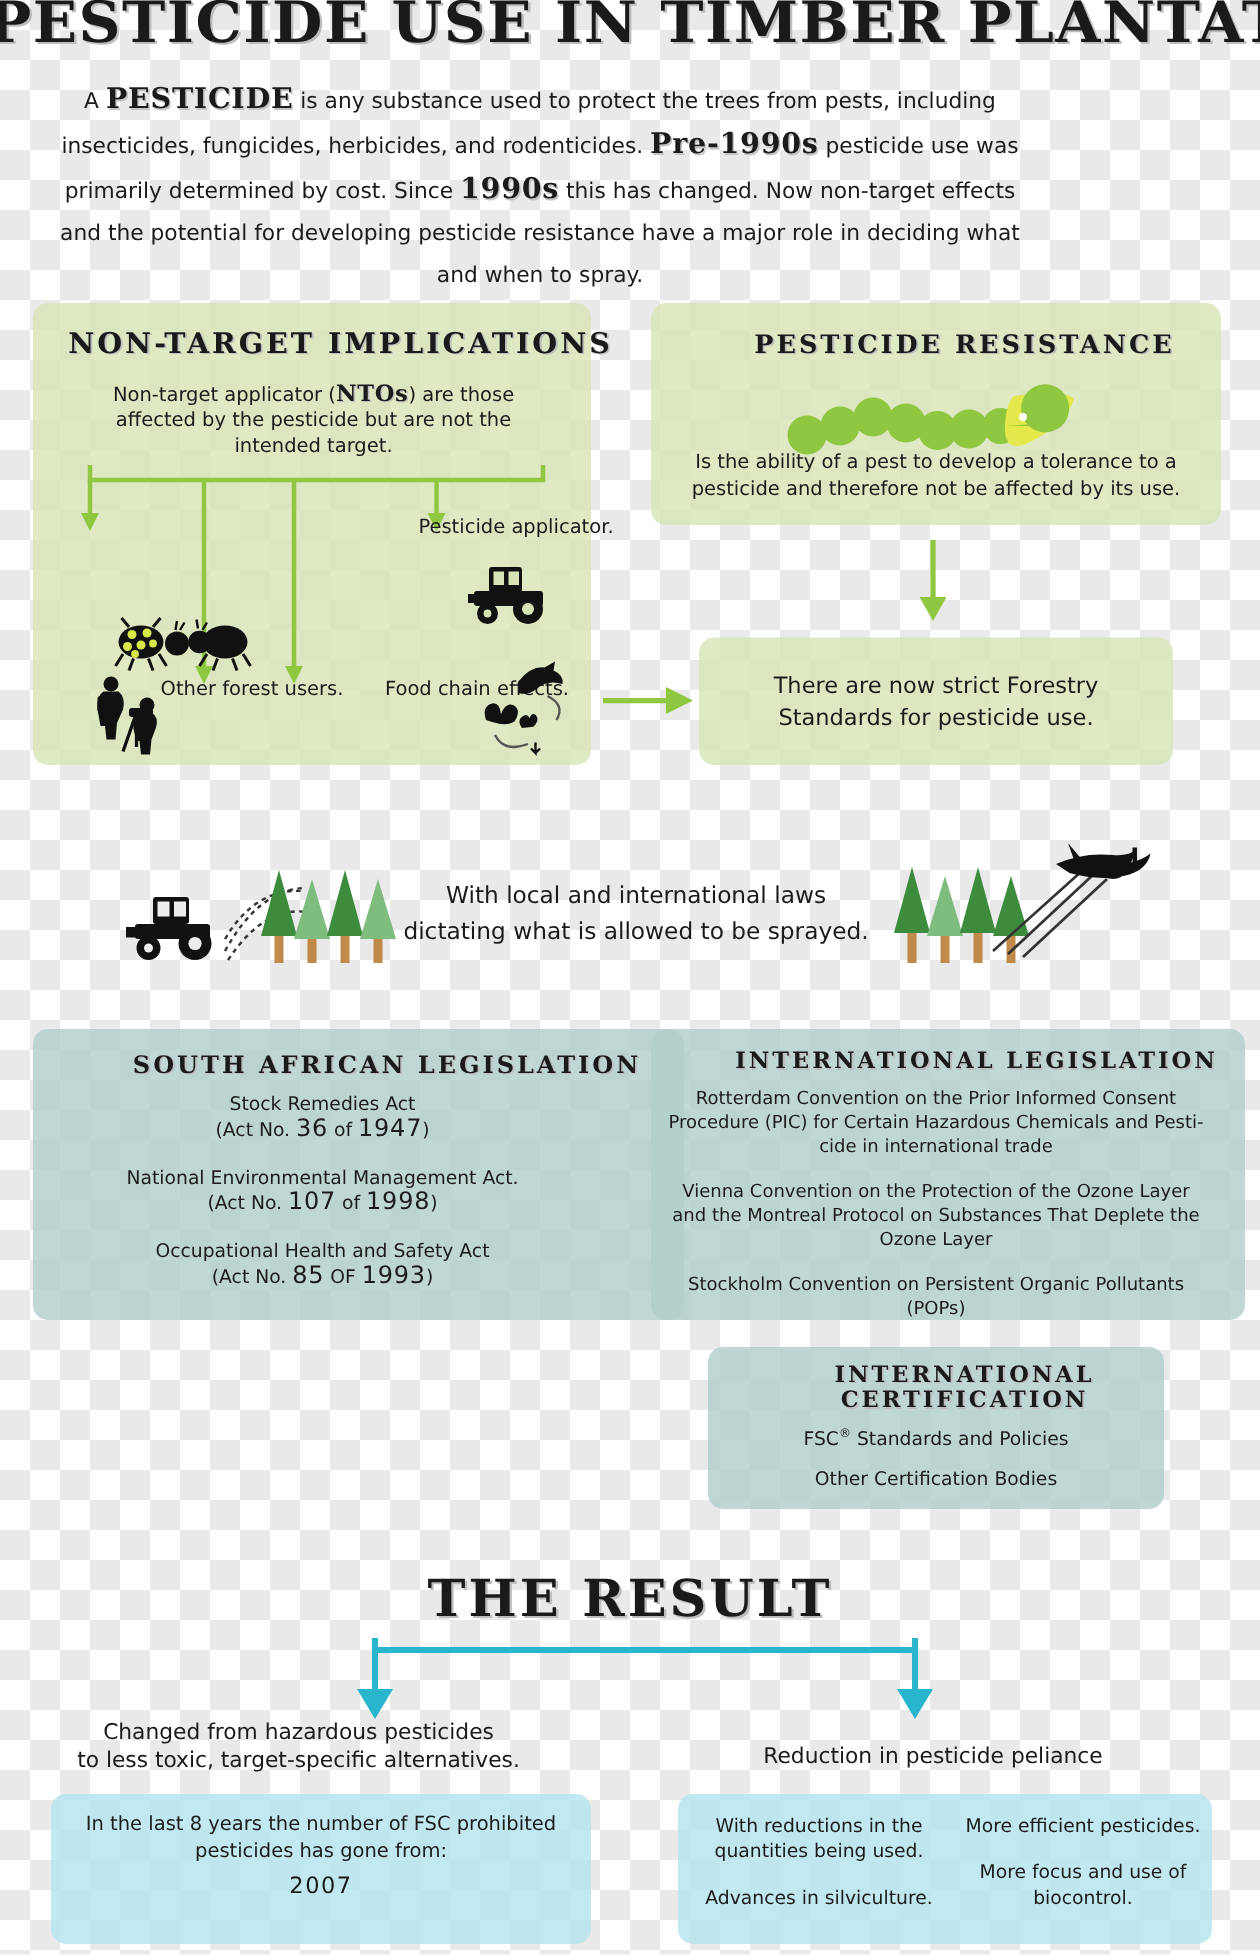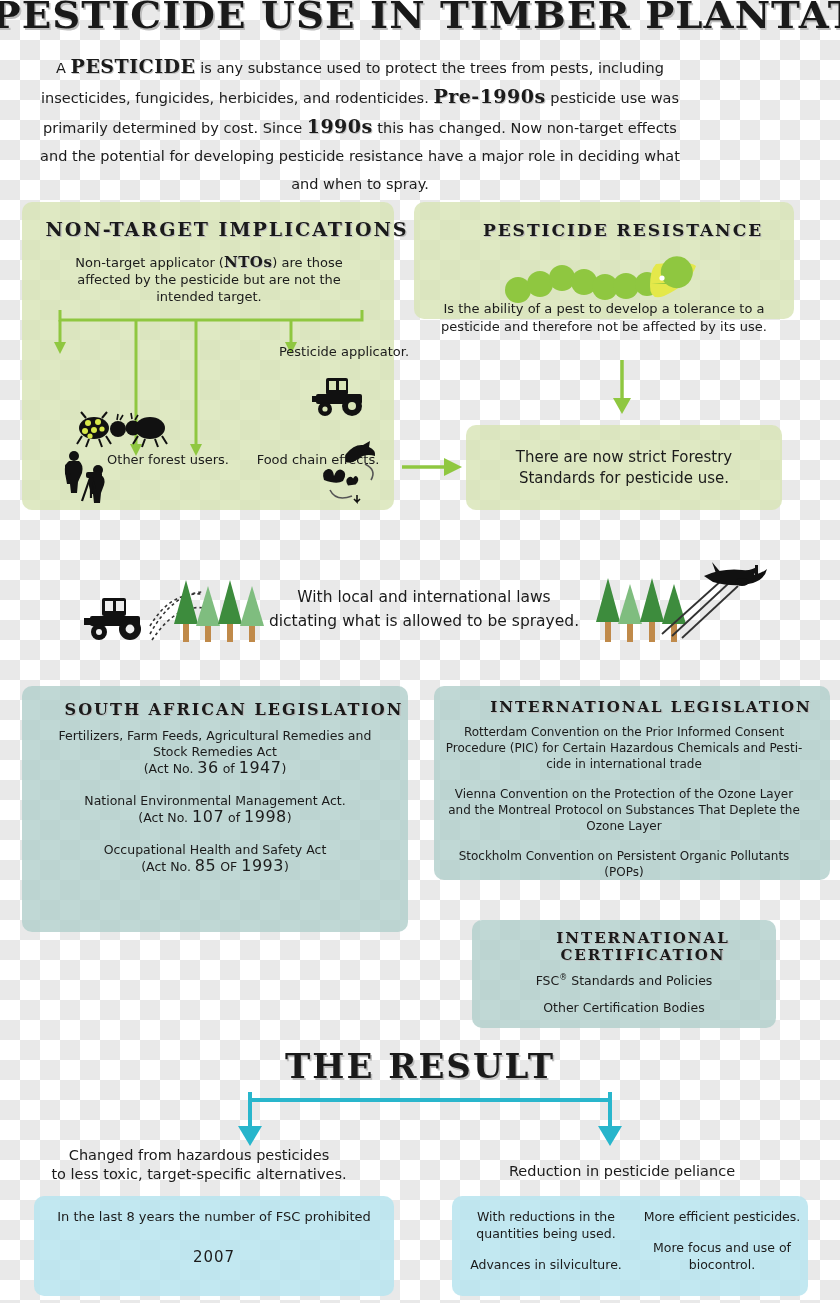--- a/index.html
+++ b/index.html
@@ -84,53 +84,53 @@
     text-shadow:1px 1px 0 #c0c0c0;letter-spacing:0.5px;
   }
   .nto-label{font-size:13px;line-height:16px;color:#1b1b1b;text-align:center;}
 
   #nto-species{top:142px;left:34px;width:160px;}
   #nto-applicator{top:142px;left:246px;width:152px;}
   #nto-users{top:250px;left:66px;width:160px;}
   #nto-food{top:250px;left:222px;width:148px;}
 
   
-  #resistance-panel{left:414px;top:202px;width:380px;height:117px;text-decoration:underline;}
+  #resistance-panel{left:434px;top:202px;width:380px;height:148px;text-decoration:underline;}
   #resistance-title{top:18px;left:0;width:100%;font-size:17px;}
   #resistance-def{
     top:98px;left:16px;width:348px;text-align:center;
     font-size:13px;line-height:18px;
   }
 
   
   #forestry-panel{left:466px;top:425px;width:316px;height:85px;}
   #forestry-text{
     top:22px;left:14px;width:288px;text-align:center;
     font-size:15px;line-height:21px;
   }
 
   
   #laws-text{
     top:585px;left:268px;width:312px;text-align:center;
     font-size:15.5px;line-height:24px;
   }
 
   
-  #sa-panel{left:22px;top:686px;width:386px;height:246px;}
+  #sa-panel{left:22px;top:686px;width:386px;height:194px;padding-left:48px;}
   #sa-title{top:14px;left:0;width:100%;font-size:16px;}
   #sa-list{top:42px;left:14px;width:358px;text-align:center;font-size:12.5px;line-height:16px;}
   #sa-list .grp{margin-bottom:16px;}
   .num{font-family:"DejaVu Sans",sans-serif;font-size:16px;letter-spacing:0.5px;}
 
   #intl-panel{left:434px;top:686px;width:396px;height:194px;}
   #intl-title{top:12px;left:0;width:100%;font-size:15px;}
   #intl-list{top:38px;left:10px;width:360px;text-align:center;font-size:12px;line-height:16px;}
   #intl-list .grp{margin-bottom:14px;}
 
-  #cert-panel{left:472px;top:920px;width:304px;height:108px;}
+  #cert-panel{left:472px;top:898px;width:304px;height:108px;}
   #cert-title{top:10px;left:0;width:100%;font-size:15px;line-height:17px;}
   #cert-list{top:50px;left:12px;width:280px;text-align:center;font-size:12.5px;line-height:15px;}
   #cert-list .grp{margin-bottom:12px;}
   sup{font-size:8px;vertical-align:super;}
 
   
   #result-title{
     top:1046px;left:0;width:840px;text-align:center;
     font-size:34px;letter-spacing:2px;
   }
@@ -373,21 +373,20 @@
       <path d="M52,2 l10,12 l-5,2 z"></path>
       <ellipse cx="82" cy="22" rx="7" ry="4"></ellipse>
       <path d="M95,5 l3,0 l0,12 l-3,0z"></path>
     </g>
   </svg>
 
   <div class="abs panel panel-teal" id="sa-panel">
     <div class="abs panel-title" id="sa-title">SOUTH AFRICAN LEGISLATION</div>
     <div class="abs hand" id="sa-list">
       <div class="grp">
-        <div>Fertilizers, Farm Feeds, Agricultural Remedies and</div>
         <div>Stock Remedies Act</div>
         <div><span>(Act No. </span><span class="num">36</span><span> of </span><span class="num">1947</span><span>)</span></div>
       </div>
       <div class="grp">
         <div>National Environmental Management Act.</div>
         <div><span>(Act No. </span><span class="num">107</span><span> of </span><span class="num">1998</span><span>)</span></div>
       </div>
       <div class="grp">
         <div>Occupational Health and Safety Act</div>
         <div><span>(Act No. </span><span class="num">85</span><span> OF </span><span class="num">1993</span><span>)</span></div>
@@ -429,20 +428,21 @@
 
   <div class="abs hand" id="result-left-text">
     <div>Changed from hazardous pesticides</div>
     <div>to less toxic, target-specific alternatives.</div>
   </div>
   <div class="abs hand" id="result-right-text">Reduction in pesticide peliance</div>
 
   <div class="abs panel panel-blue" id="fsc-panel">
     <div class="abs hand" id="fsc-text">
       <div>In the last 8 years the number of FSC prohibited</div>
+      <div>pesticides has gone from:</div>
     </div>
     <div class="abs" id="fsc-compare">
       <div style="display:flex;gap:84px;flex-direction:column;">
         <div class="hand yearlabel">2007</div>
         <div class="hand yearlabel">2015</div>
       </div>
       <div style="display:flex;justify-content:center;align-items:center;gap:6px;margin-top:-2px;">
         <div class="bignum">87</div>
         <svg width="62" height="20">
           <g stroke="#111" stroke-width="2.6" fill="none">

